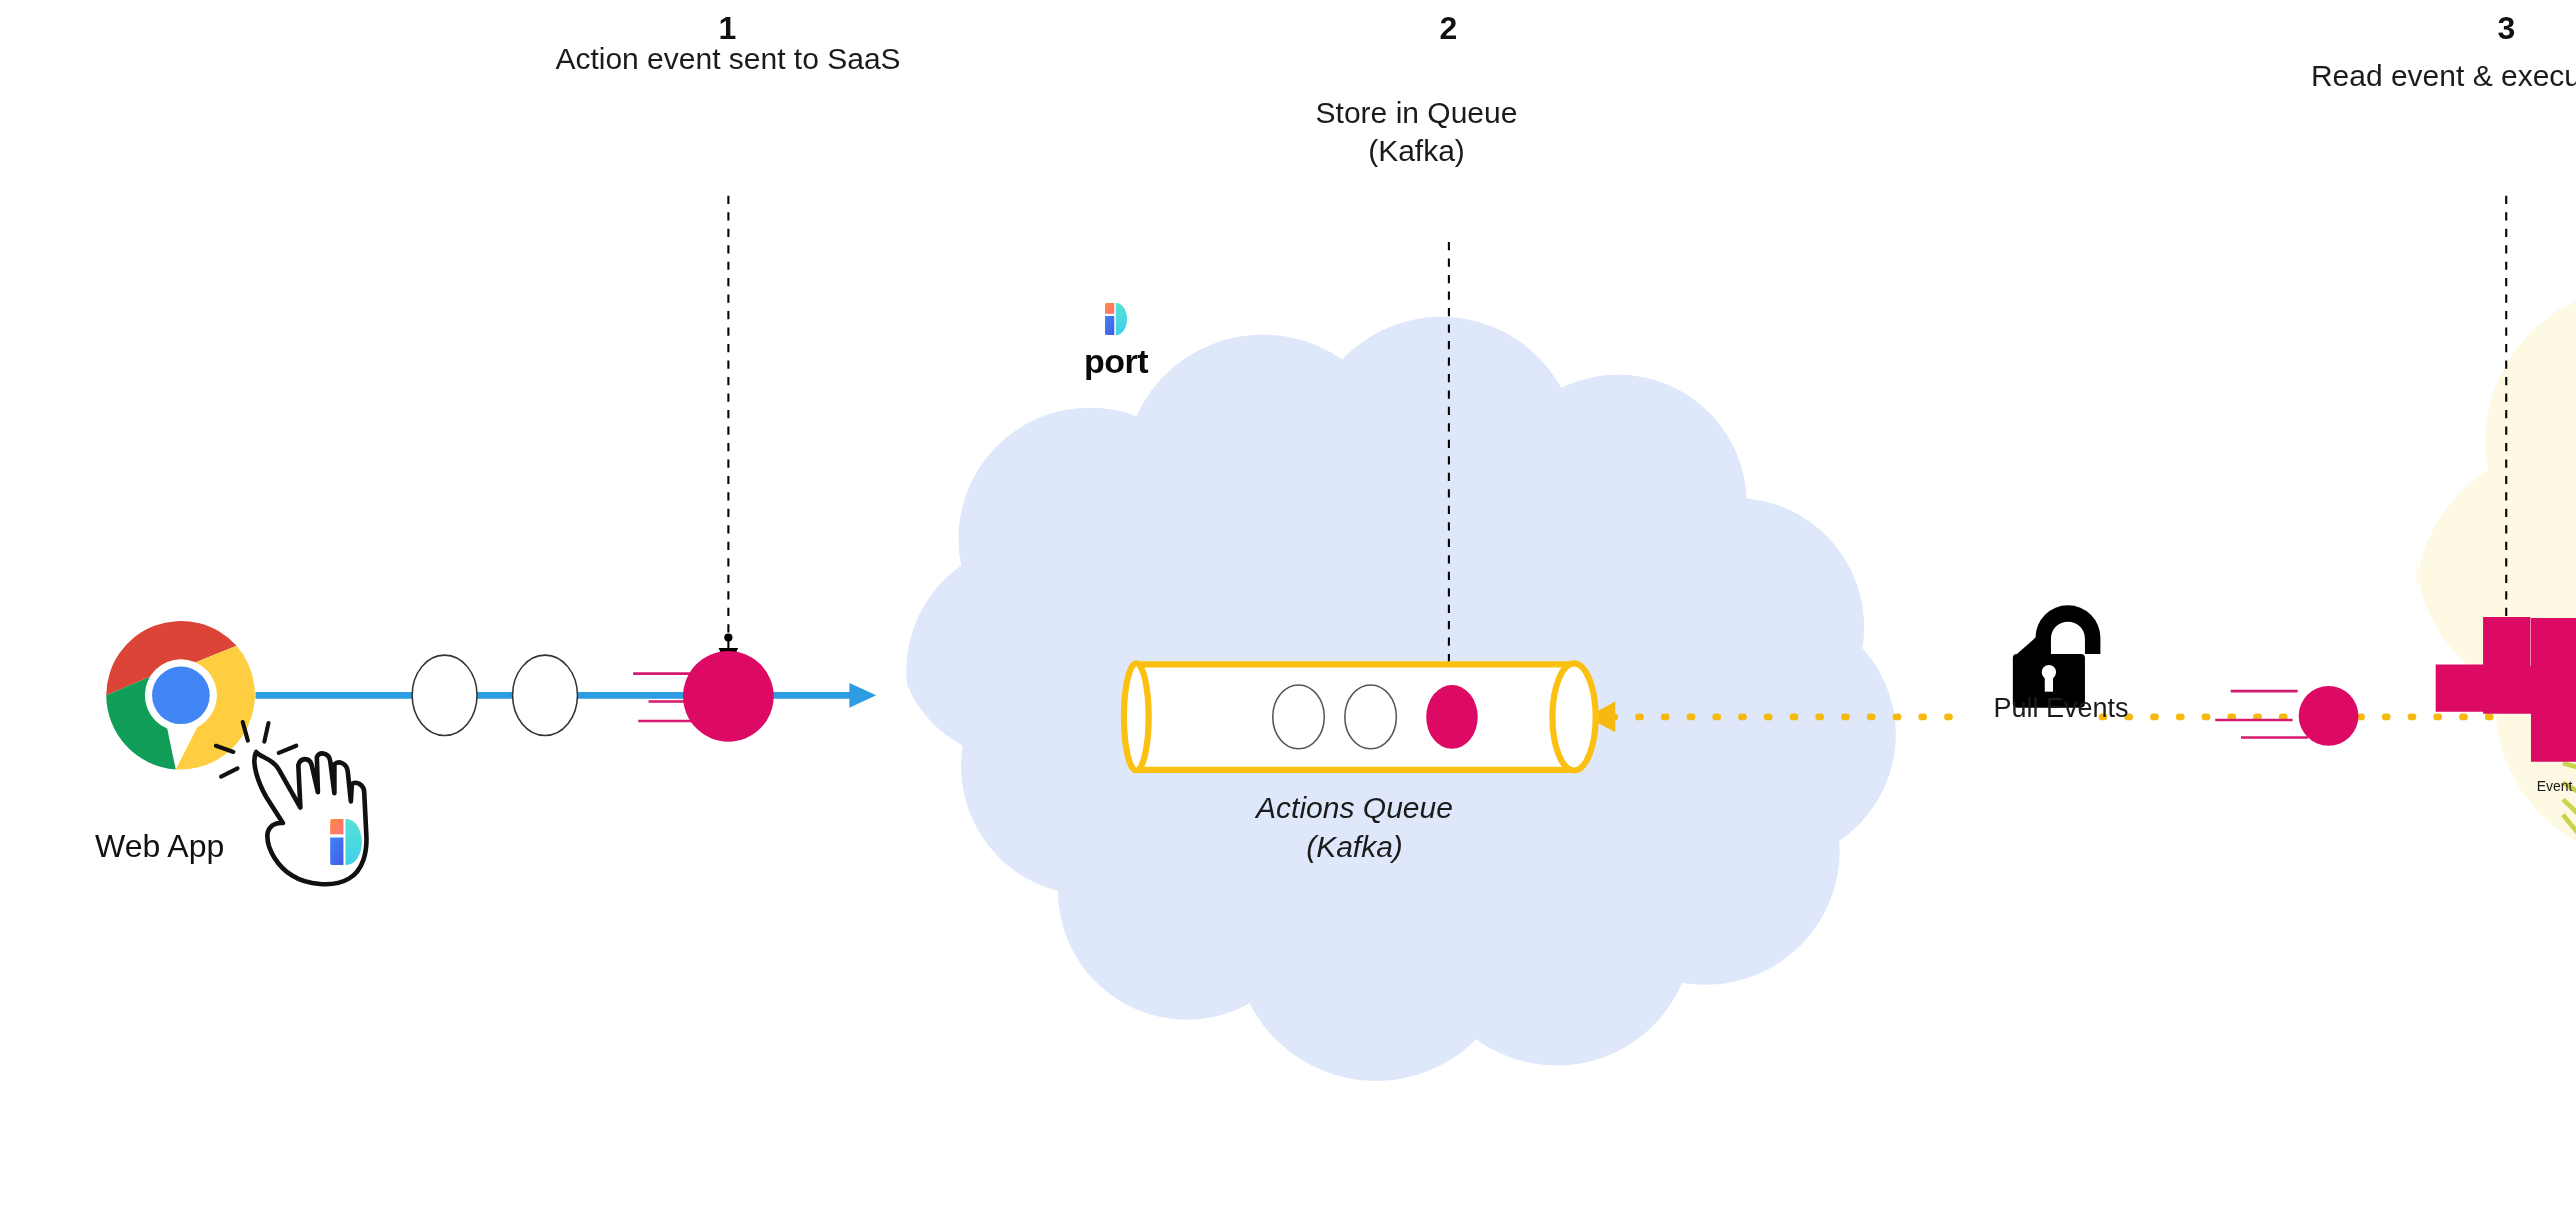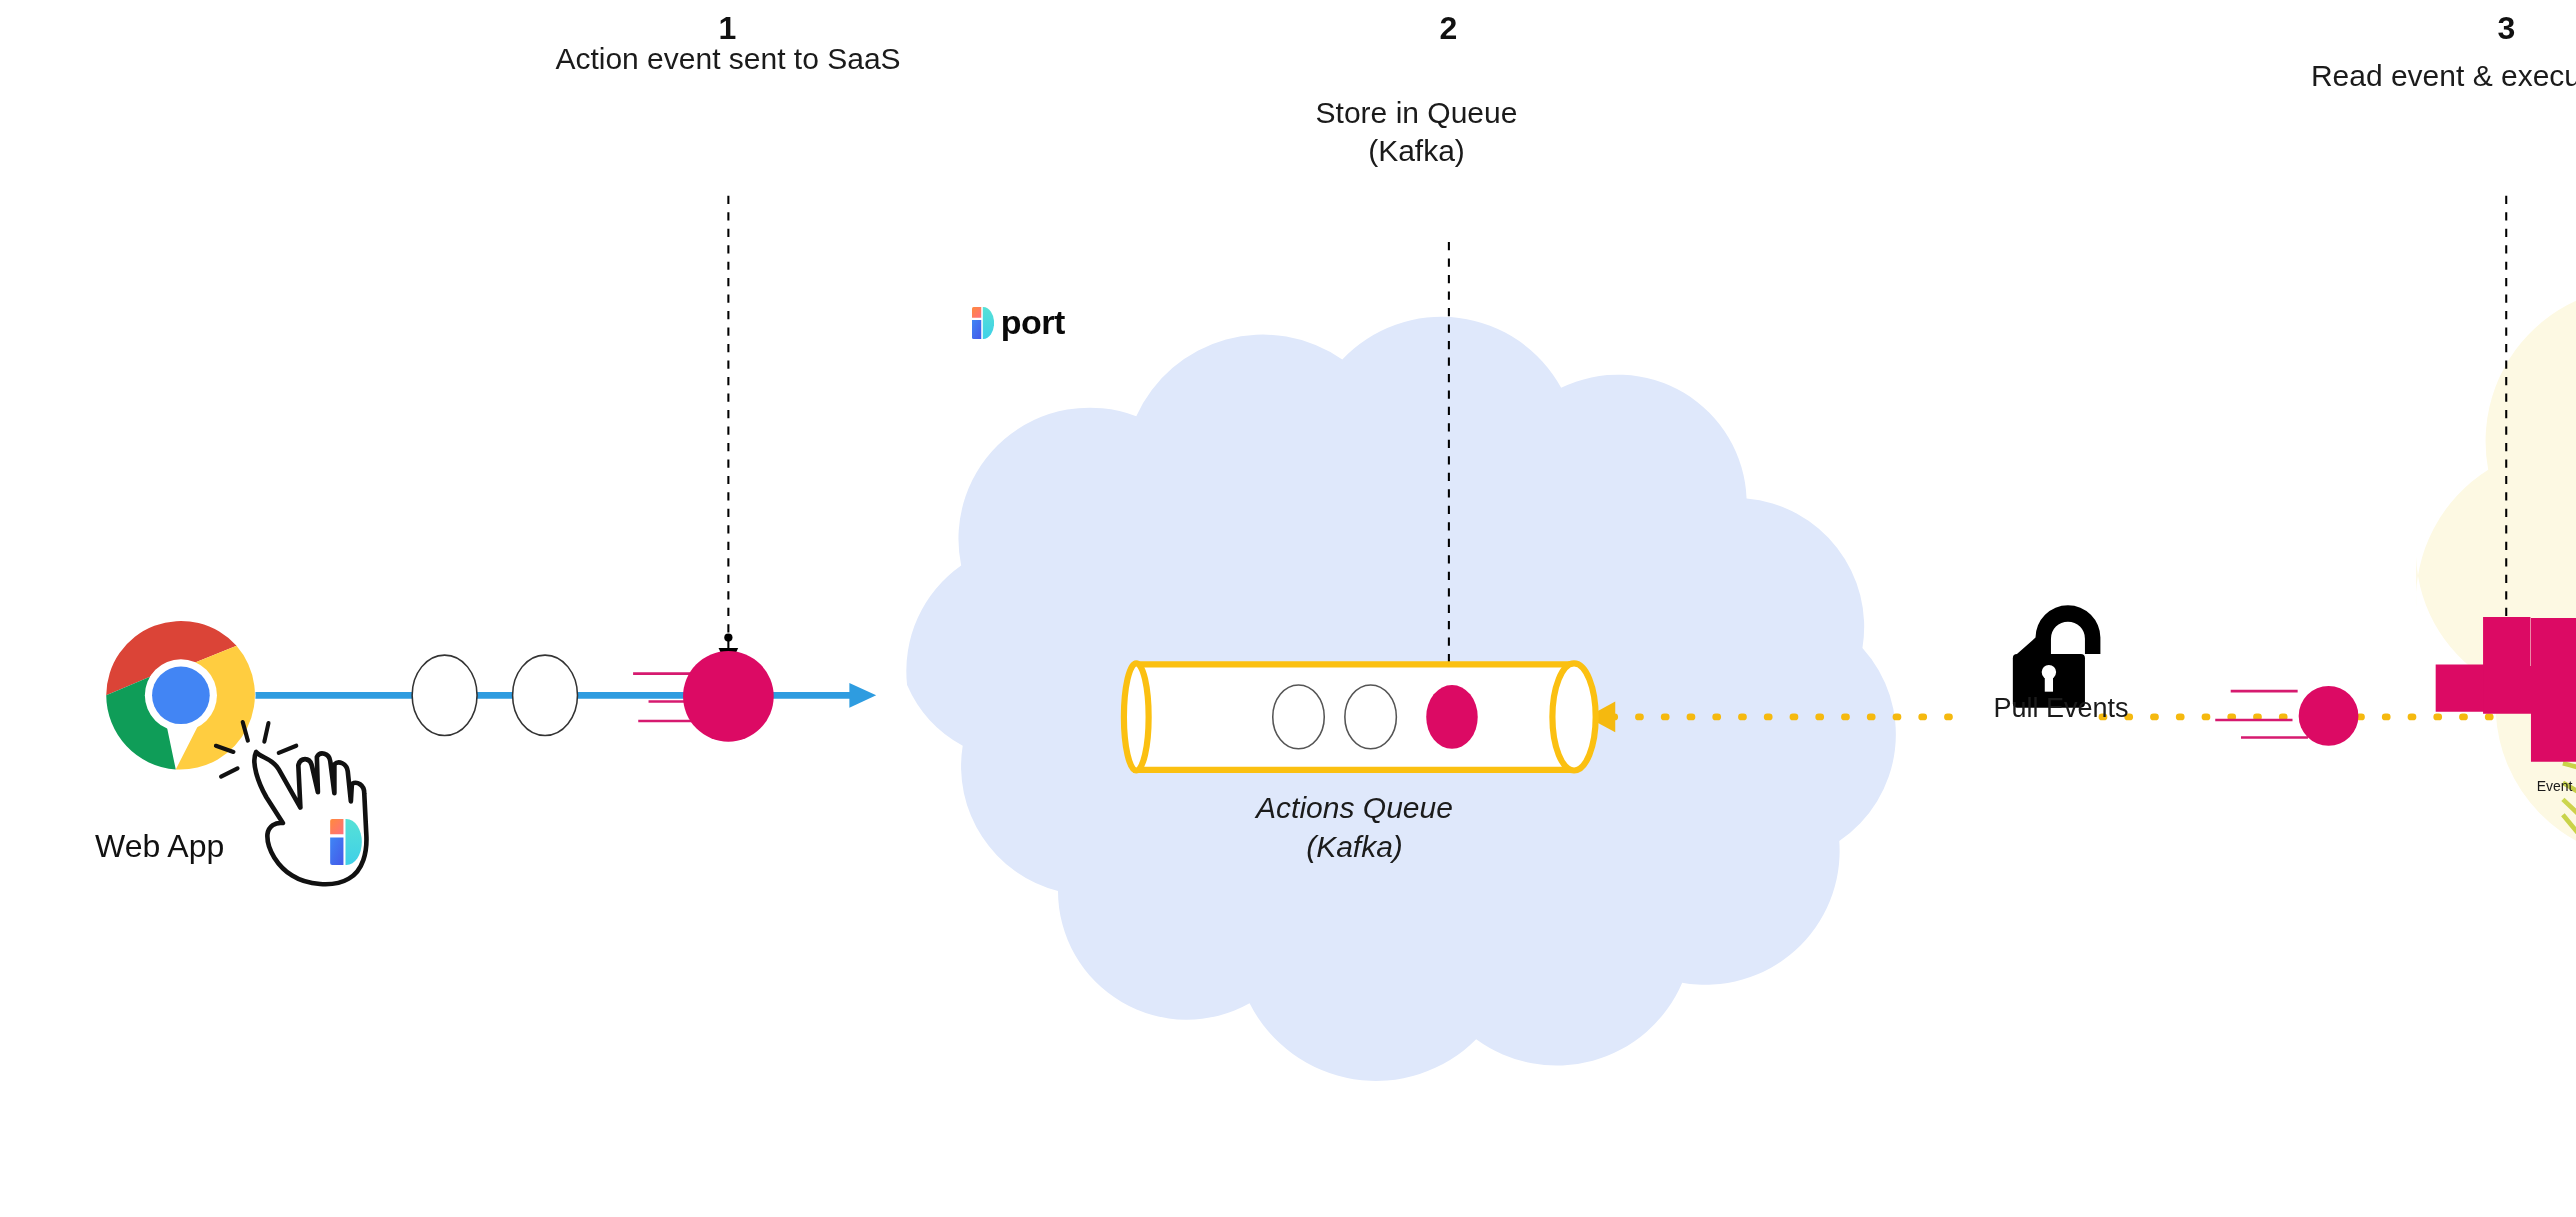--- a/index.html
+++ b/index.html
@@ -220,21 +220,21 @@
             <stop offset="0" stop-color="#3f86f5"></stop>
             <stop offset="1" stop-color="#4558e8"></stop>
           </linearGradient>
       </defs>
       <path d="M26 0 H4 A4 4 0 0 0 0 4 V30 H26 Z" fill="url(#pgA)"></path>
       <path d="M30 0 H32 A30 45 0 0 1 32 90 H30 Z" fill="url(#pgB)"></path>
       <path d="M26 36 H0 V86 A4 4 0 0 0 4 90 H26 Z" fill="url(#pgC)"></path>
     </svg>
   </div>
 
-  <div class="port-logo" style="left:972px;top:303px;">
+  <div class="port-logo" style="left:1084px;top:303px;flex-direction:column;">
     <svg viewBox="0 0 42 62" width="21.6" height="32">
       <defs>
         <linearGradient id="pg2A" x1="0" y1="0" x2="1" y2="1">
             <stop offset="0" stop-color="#ff8a3c"></stop>
             <stop offset="1" stop-color="#ff6f7d"></stop>
           </linearGradient>
         <linearGradient id="pg2B" x1="0" y1="0" x2="0" y2="1">
             <stop offset="0" stop-color="#56e1d6"></stop>
             <stop offset="1" stop-color="#3fd0e8"></stop>
           </linearGradient>

